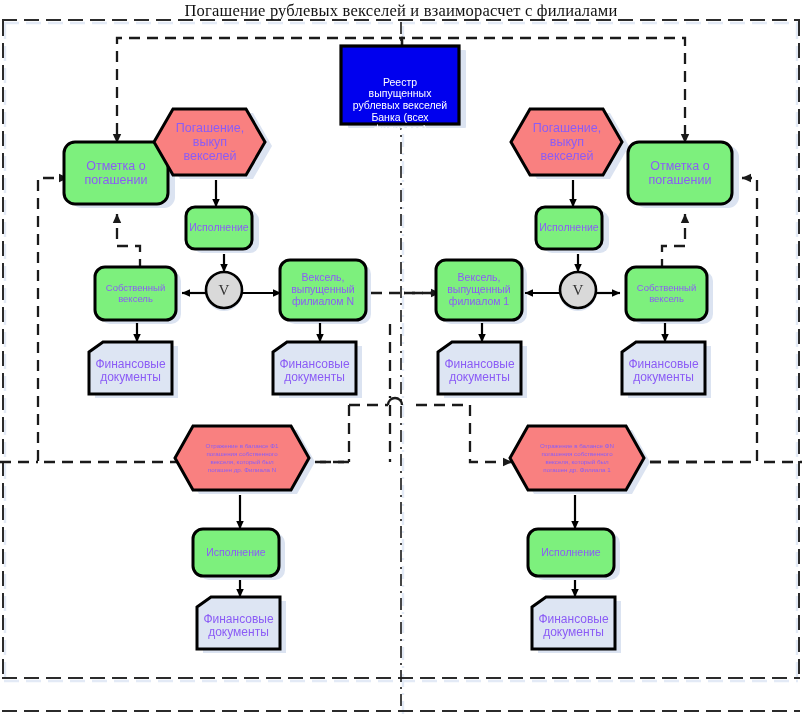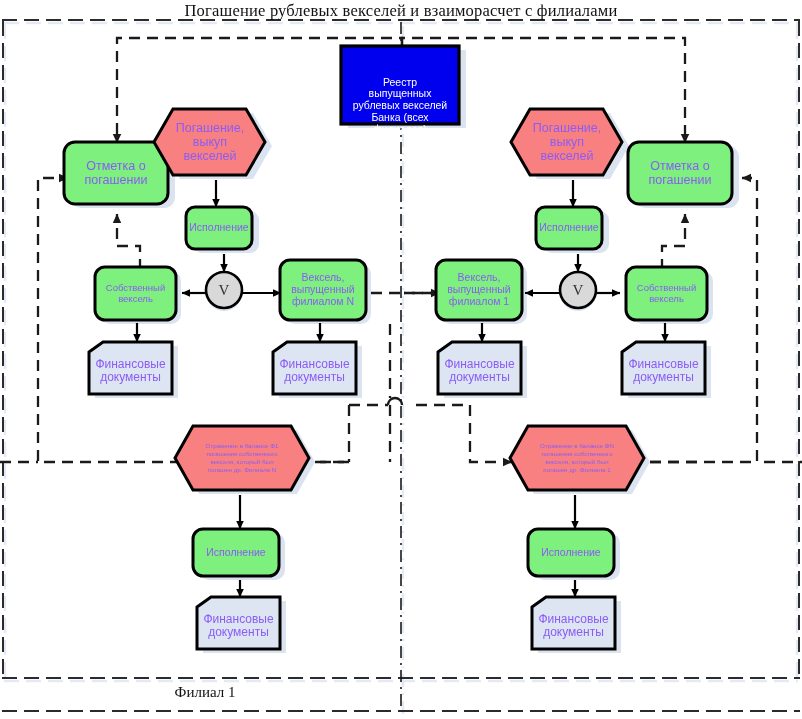--- a/index.html
+++ b/index.html
@@ -282,15 +282,14 @@
 погашен др. Филиала 1</div>
 
   <div class="nt f11" style="left:193px;top:529px;width:86px;height:47px;">Исполнение</div>
   <div class="nt f11" style="left:528px;top:529px;width:86px;height:47px;">Исполнение</div>
 
   <div class="nt f9" style="left:197px;top:603px;width:83px;height:46px;">Финансовые
 документы</div>
   <div class="nt f9" style="left:532px;top:603px;width:83px;height:46px;">Финансовые
 документы</div>
 
-  <div class="branch-label" style="left:60px;top:684px;width:290px;">Филиал 1</div>
 
 </div>
 
 </body></html>

